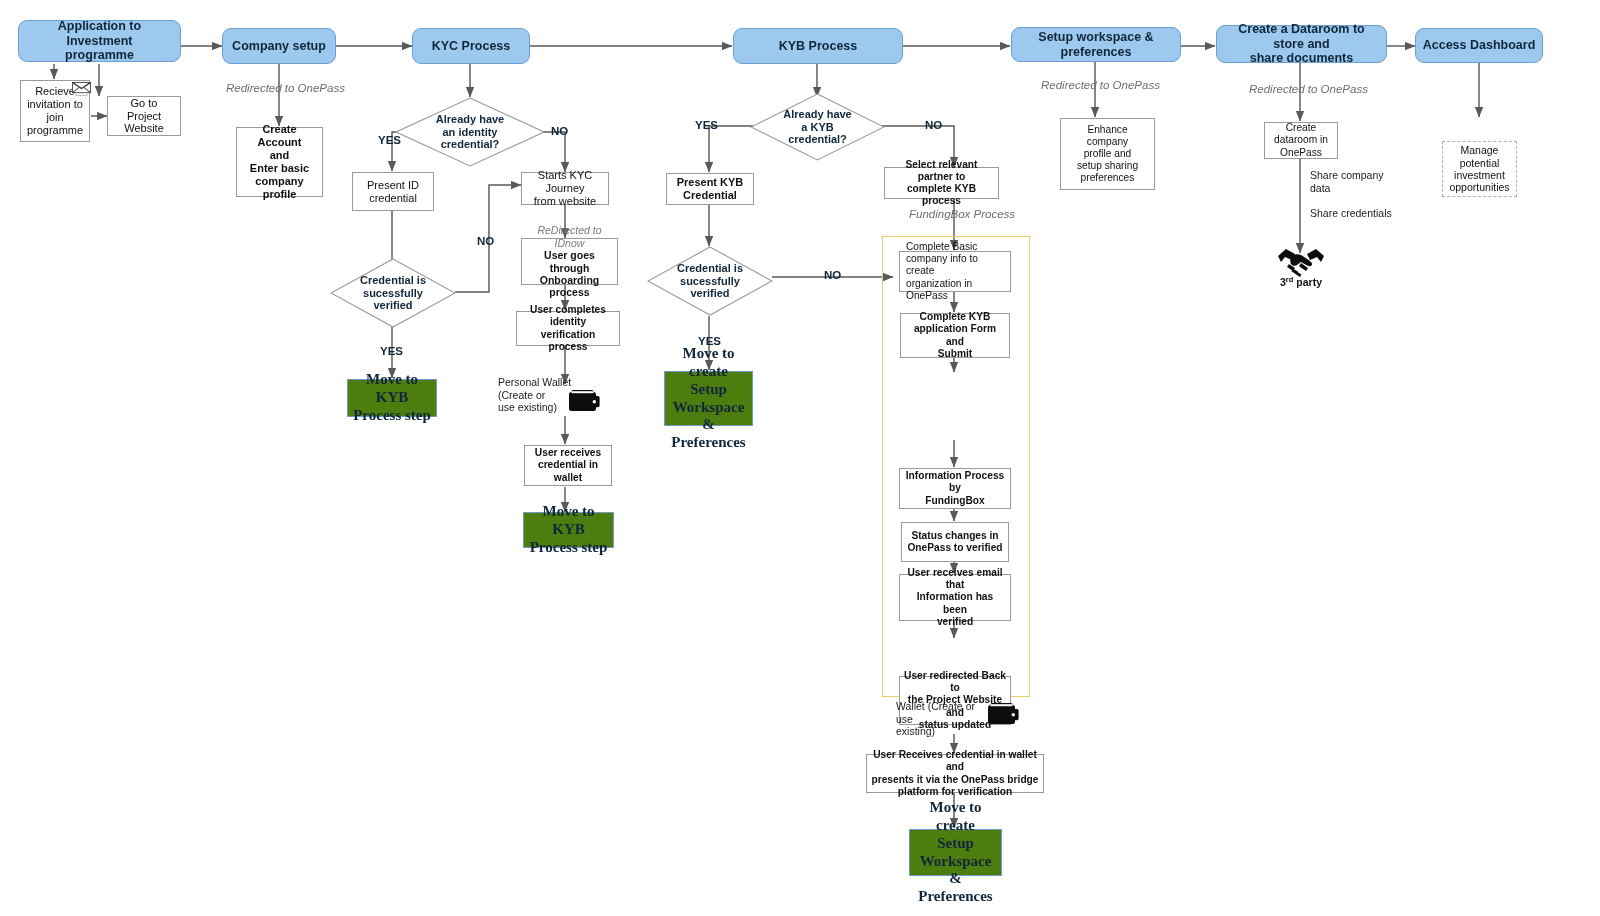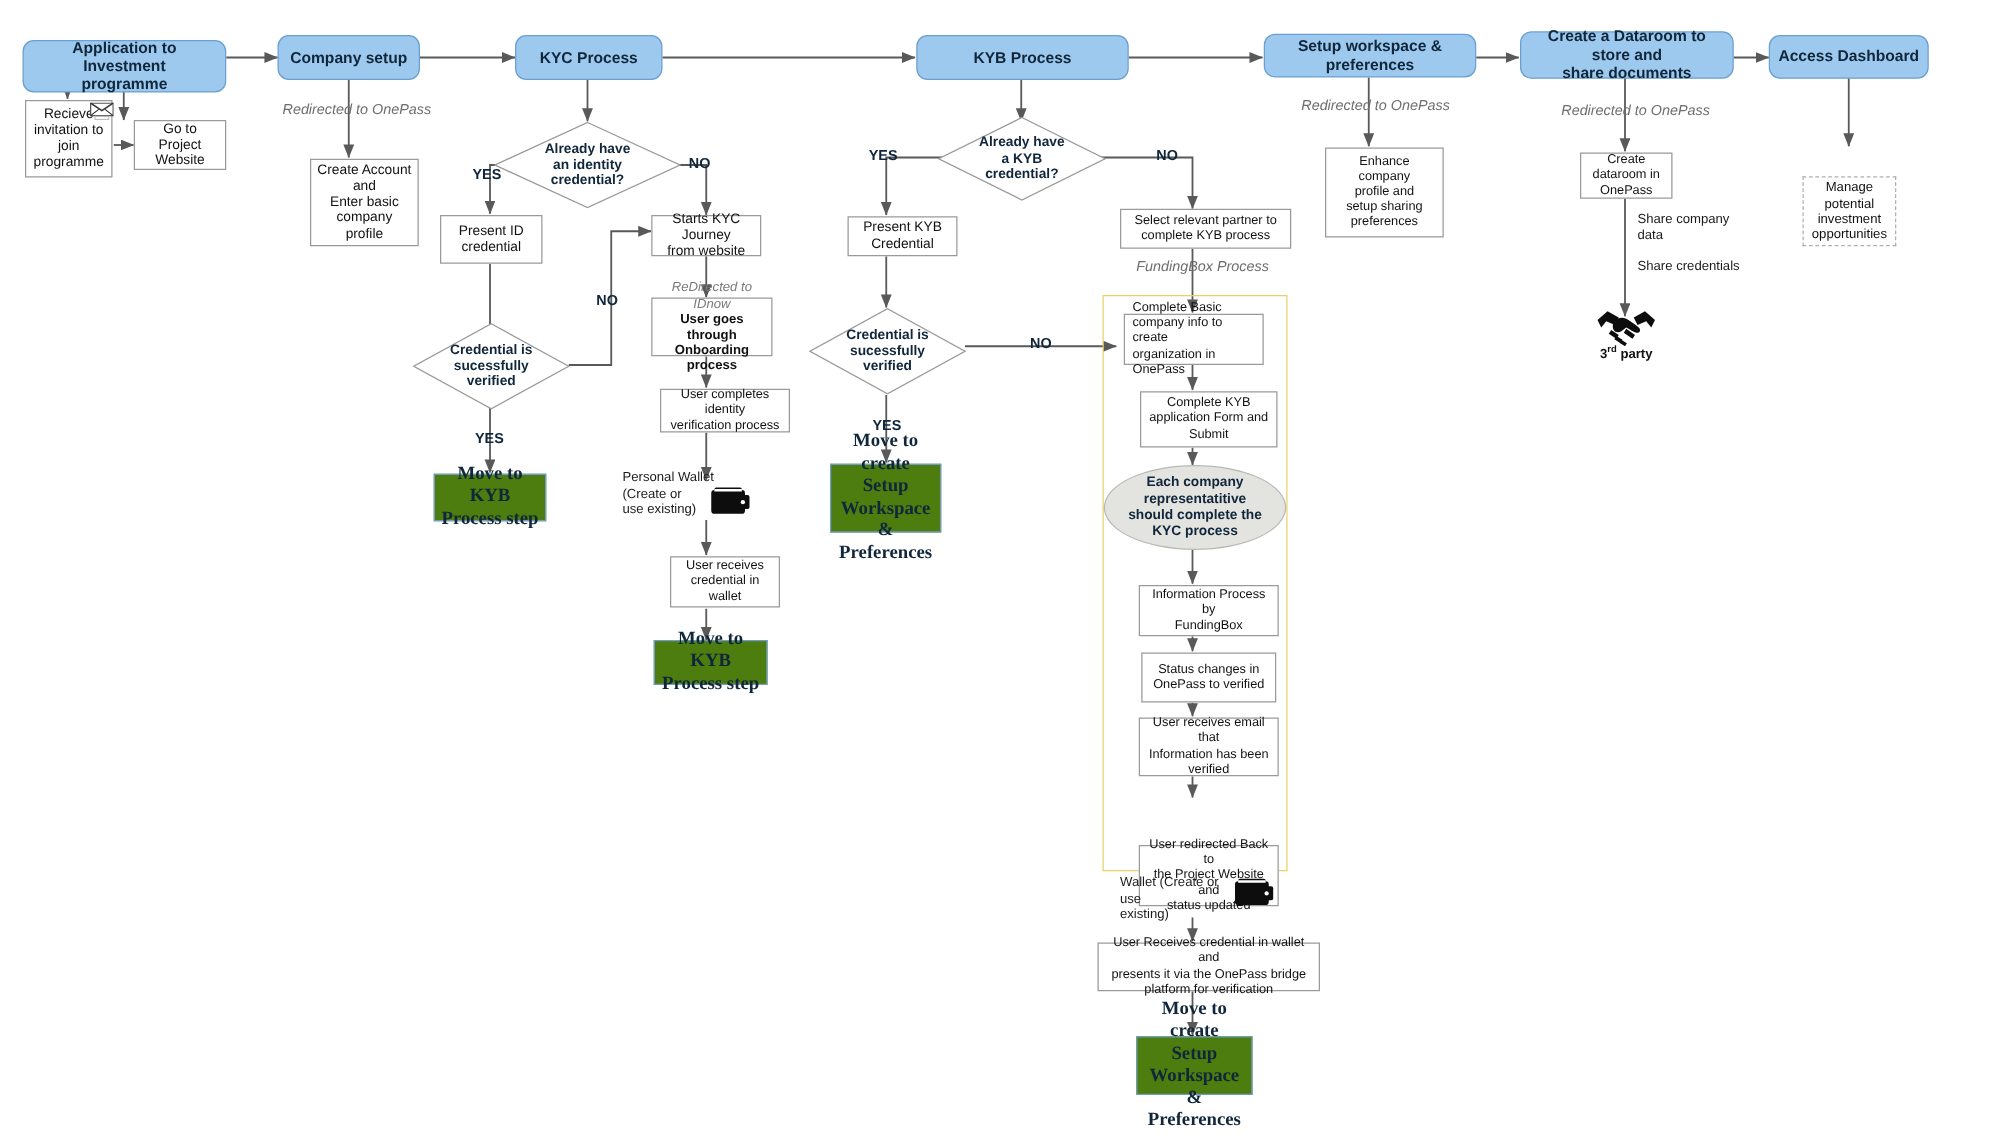--- a/index.html
+++ b/index.html
@@ -41,21 +41,21 @@
     padding: 2px 6px;
   }
   
   .proc {
     background: #ffffff;
     border: 1px solid #9a9a9a;
     font-size: 11px;
     color: #111111;
     padding: 3px 4px;
   }
-  .proc.bold { font-weight: normal; margin-left: 12px; }
+  .proc.bold { font-weight: bold; }
   .proc.small { font-size: 10.2px; }
   .proc.left { justify-content: flex-start; text-align: left; padding-left: 6px; }
   
   .blue-box {
     background: #4d7c0f;
     border: 1px solid #6f9bc4;
     font-size: 15px;
     font-weight: bold;
     color: #10263a;
     padding: 2px 4px;
@@ -213,21 +213,21 @@
 
       <path d="M1095,62 V117"></path>
 
       <path d="M1300,62 V121"></path>
       <path d="M1300,158 V253"></path>
 
       <path d="M1479,62 V117"></path>
     </g>
   </svg>
 
-  <div class="node stage" style="left:18px;  top:32px;  width:163px; height:42px;">Application to Investment
+  <div class="node stage" style="left:18px;  top:20px;  width:163px; height:42px;">Application to Investment
 programme</div>
 
   <div class="node stage" style="left:222px; top:28px;  width:114px; height:36px;">Company setup</div>
 
   <div class="node stage" style="left:412px; top:28px;  width:118px; height:36px;">KYC Process</div>
 
   <div class="node stage" style="left:733px; top:28px;  width:170px; height:36px;">KYB Process</div>
 
   <div class="node stage" style="left:1011px;top:27px;  width:170px; height:35px;">Setup workspace &amp; preferences</div>
 
@@ -335,39 +335,35 @@
 sucessfully
 verified</div>
   </div>
   <div class="edge-label" style="left:698px; top:335px;">YES</div>
   <div class="edge-label" style="left:824px; top:269px;">NO</div>
 
   <div class="node blue-box" style="left:664px; top:371px; width:89px; height:55px;">Move to create
 Setup Workspace
 &amp; Preferences</div>
 
-  <div class="node proc bold small" style="left:884px; top:167px; width:137px; height:32px;">Select relevant partner to
+  <div class="node proc bold small" style="left:884px; top:167px; width:115px; height:32px;">Select relevant partner to
 complete KYB process</div>
 
   <div class="anno" style="left:909px; top:208px;">FundingBox Process</div>
 
   <div class="lane" style="left:882px; top:236px; width:148px; height:461px;"></div>
 
   <div class="node proc small left" style="left:899px; top:251px; width:112px; height:41px;">Complete Basic
 company info to create
 organization in OnePass</div>
 
   <div class="node proc bold small" style="left:900px; top:313px; width:110px; height:45px;">Complete KYB
 application Form and
 Submit</div>
 
-  <div class="node ellipse" style="left:883px; top:372px; width:146px; height:68px;">Each company
-representatitive
-should complete the
-KYC process</div>
 
   <div class="node proc bold small" style="left:899px; top:468px; width:112px; height:41px;">Information Process by
 FundingBox</div>
 
   <div class="node proc bold small" style="left:901px; top:522px; width:108px; height:40px;">Status changes in
 OnePass to verified</div>
 
   <div class="node proc bold small" style="left:899px; top:574px; width:112px; height:47px;">User receives email that
 Information has been
 verified</div>

